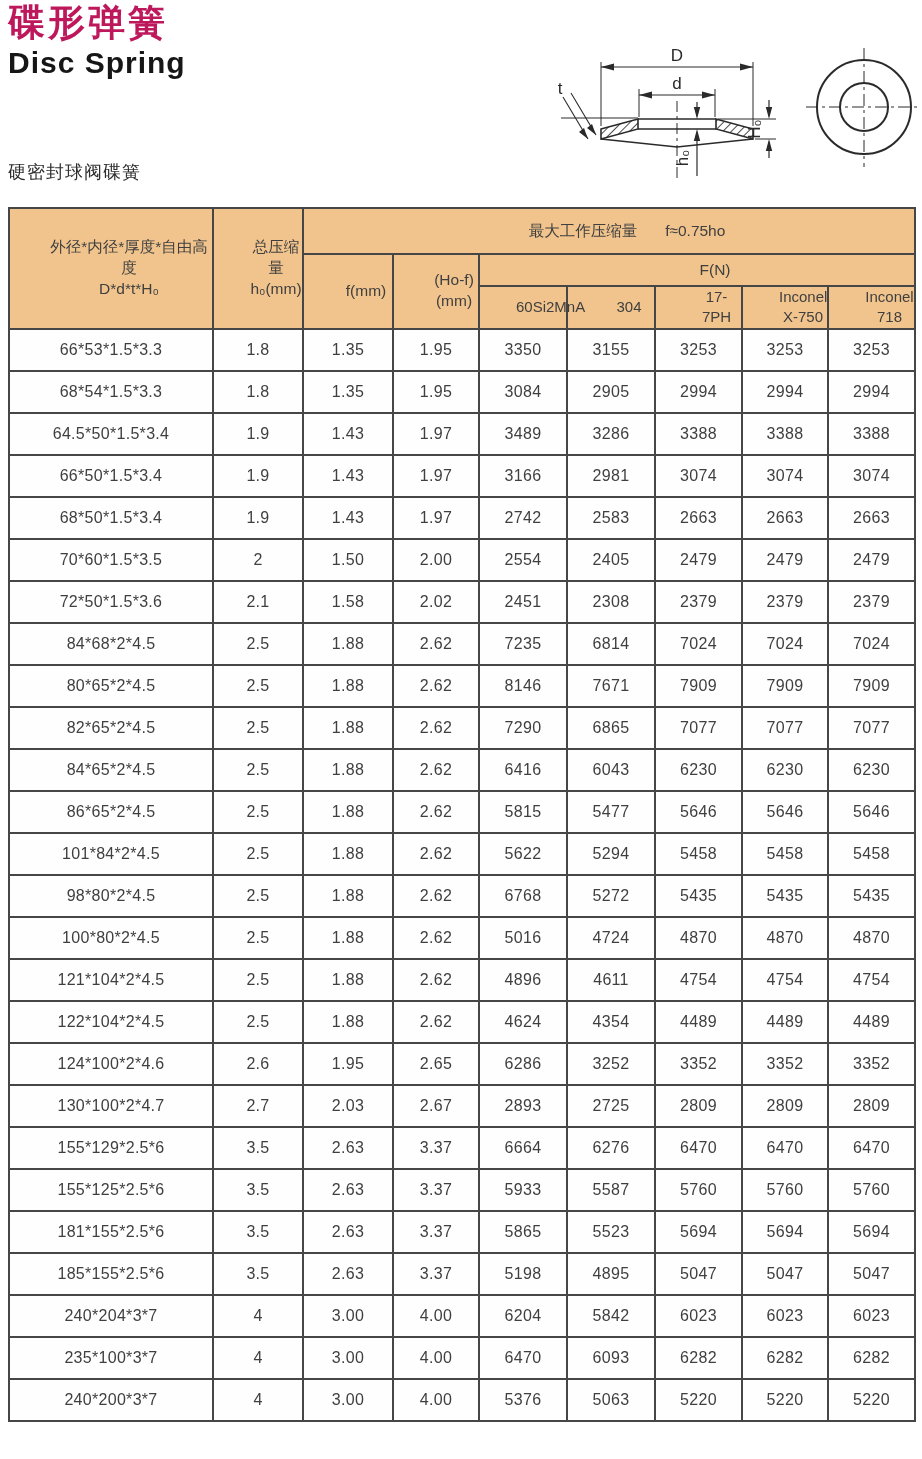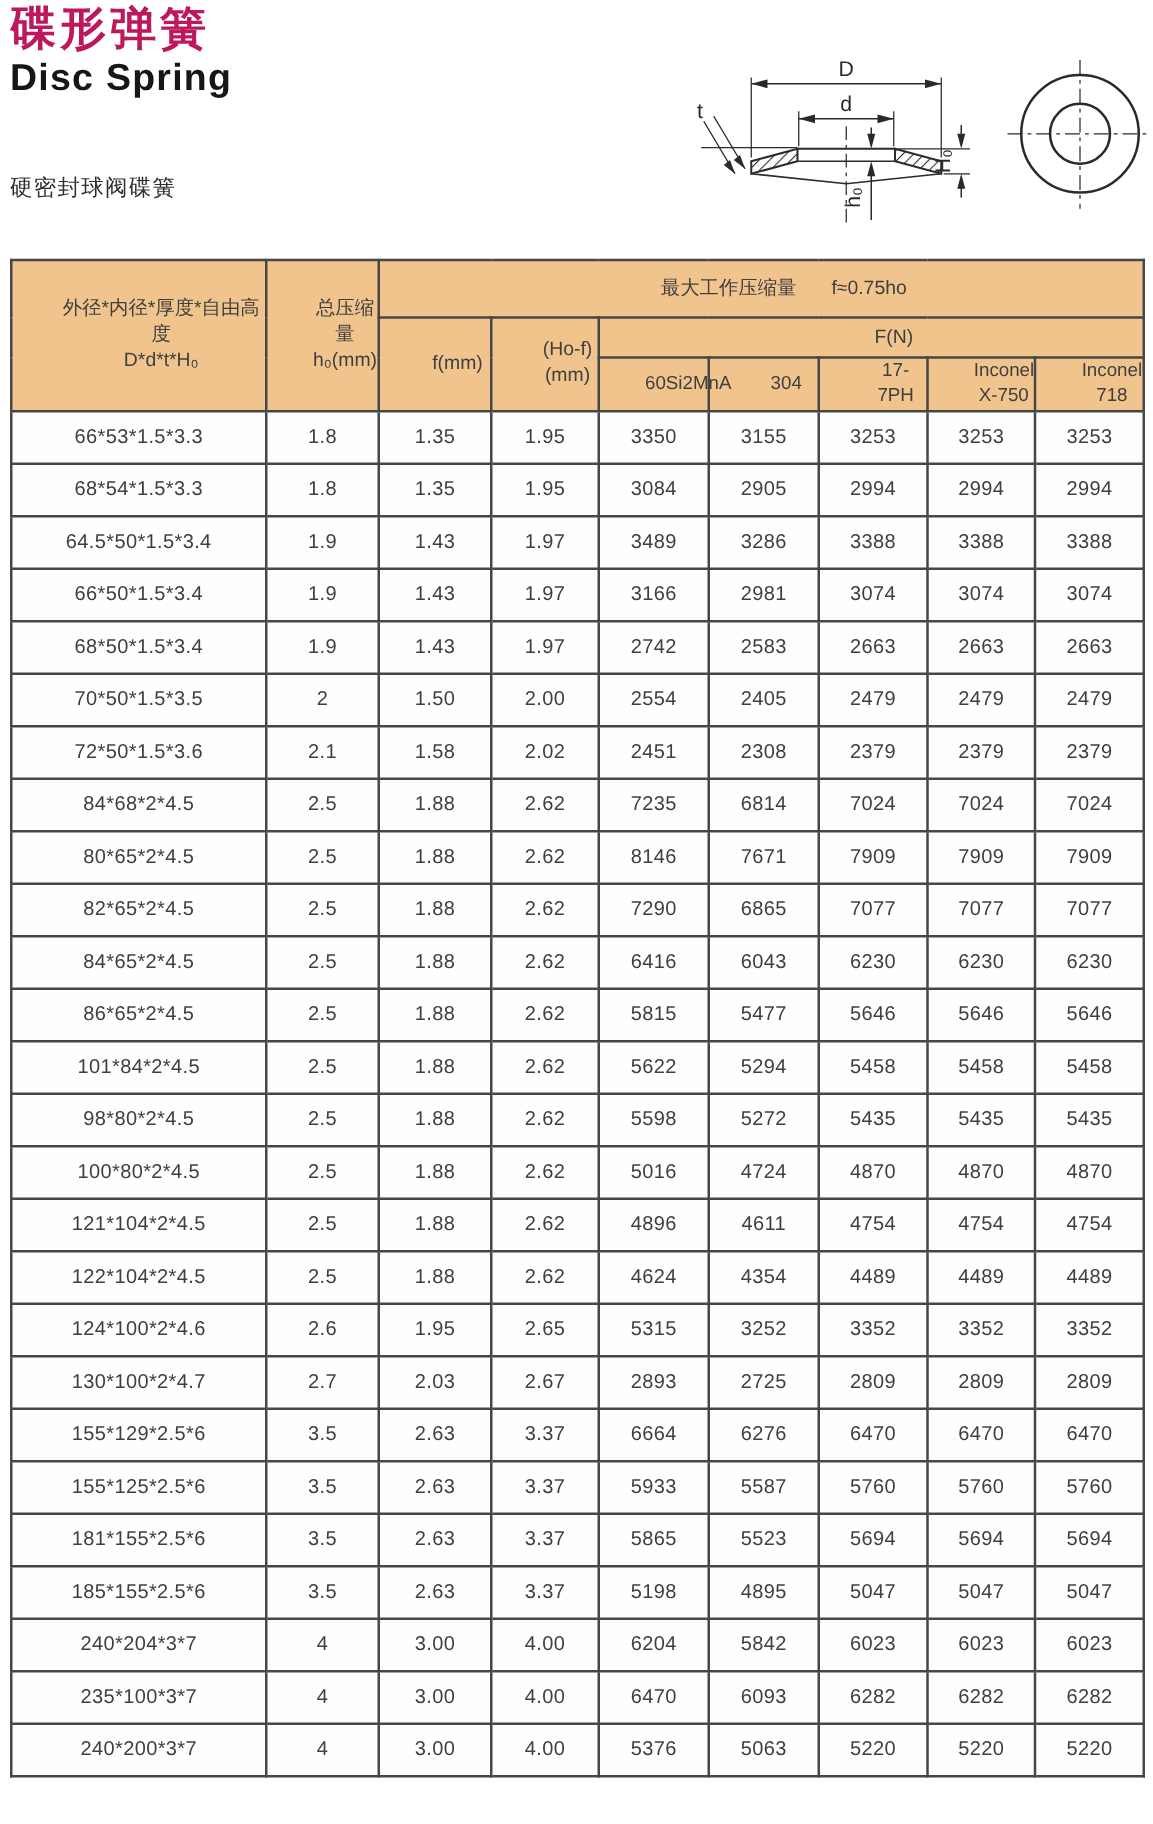--- a/index.html
+++ b/index.html
@@ -4,21 +4,21 @@
 <style>
   html,body{margin:0;padding:0;background:#ffffff;}
   body{
     width:922px;height:1459px;position:relative;
     font-family:"Liberation Sans","DejaVu Sans",sans-serif;
     color:#3f3f3f;
   }
   .titles{position:absolute;left:8px;top:2px;}
   .title-zh{font-size:37px;font-weight:bold;color:#be185d;letter-spacing:3px;line-height:1.15;}
   .title-en{font-size:30px;font-weight:bold;color:#161616;letter-spacing:1px;line-height:1.2;}
-  .subtitle{position:absolute;left:8px;top:138px;font-size:18px;color:#2e2e2e;letter-spacing:1px;}
+  .subtitle{position:absolute;left:8px;top:160px;font-size:18px;color:#2e2e2e;letter-spacing:1px;}
   .diagram{position:absolute;left:548px;top:34px;width:372px;height:168px;}
   .diagram svg{display:block;}
 
   table.spec{
     position:absolute;left:8px;top:207px;width:906px;
     border-collapse:collapse;table-layout:fixed;
   }
   .spec th,.spec td{
     border:2px solid #464646;text-align:center;vertical-align:middle;
     font-weight:normal;color:#3f3f3f;padding:0;
@@ -198,21 +198,21 @@
         <td>1.9</td>
         <td>1.43</td>
         <td>1.97</td>
         <td>2742</td>
         <td>2583</td>
         <td>2663</td>
         <td>2663</td>
         <td>2663</td>
       </tr>
       <tr>
-        <td>70*50*1.5*3.5</td>
+        <td>70*60*1.5*3.5</td>
         <td>2</td>
         <td>1.50</td>
         <td>2.00</td>
         <td>2554</td>
         <td>2405</td>
         <td>2479</td>
         <td>2479</td>
         <td>2479</td>
       </tr>
       <tr>
@@ -290,21 +290,21 @@
         <td>5294</td>
         <td>5458</td>
         <td>5458</td>
         <td>5458</td>
       </tr>
       <tr>
         <td>98*80*2*4.5</td>
         <td>2.5</td>
         <td>1.88</td>
         <td>2.62</td>
-        <td>5598</td>
+        <td>6768</td>
         <td>5272</td>
         <td>5435</td>
         <td>5435</td>
         <td>5435</td>
       </tr>
       <tr>
         <td>100*80*2*4.5</td>
         <td>2.5</td>
         <td>1.88</td>
         <td>2.62</td>
@@ -334,21 +334,21 @@
         <td>4354</td>
         <td>4489</td>
         <td>4489</td>
         <td>4489</td>
       </tr>
       <tr>
         <td>124*100*2*4.6</td>
         <td>2.6</td>
         <td>1.95</td>
         <td>2.65</td>
-        <td>5315</td>
+        <td>6286</td>
         <td>3252</td>
         <td>3352</td>
         <td>3352</td>
         <td>3352</td>
       </tr>
       <tr>
         <td>130*100*2*4.7</td>
         <td>2.7</td>
         <td>2.03</td>
         <td>2.67</td>

